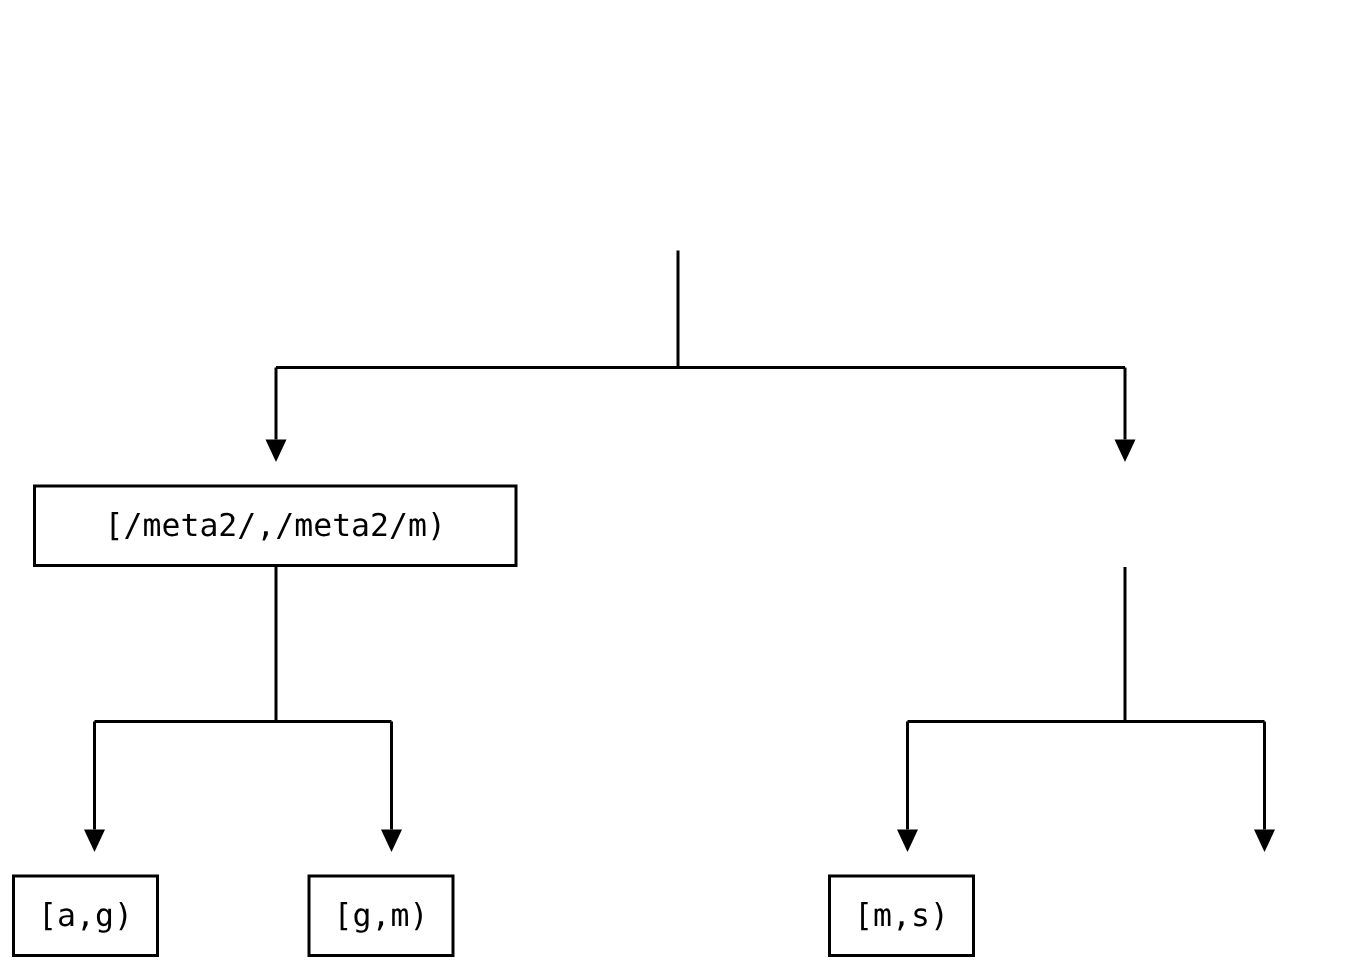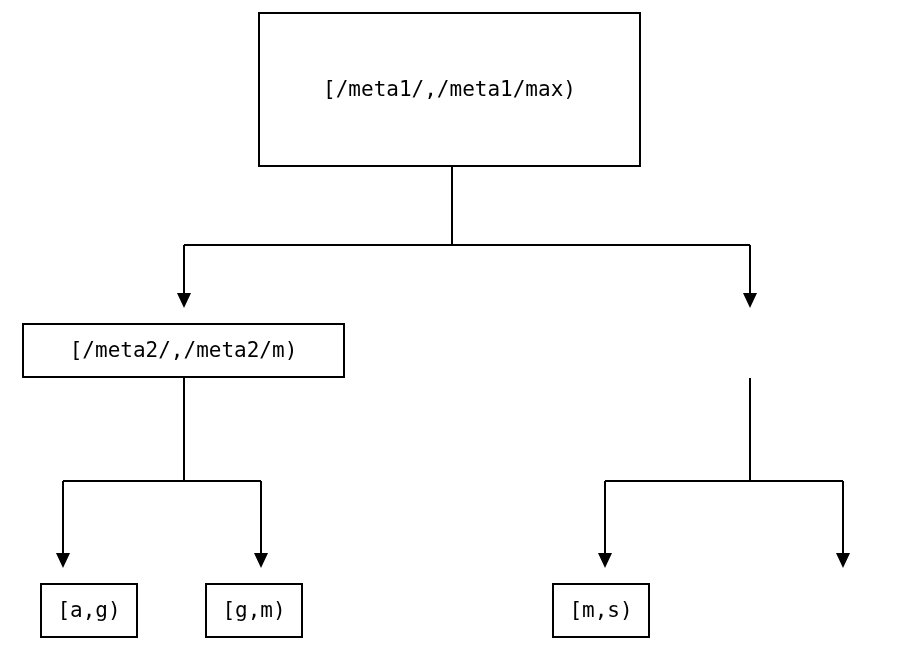--- a/index.html
+++ b/index.html
@@ -60,21 +60,20 @@
   #node-mid-left .node-label,
   #node-mid-right .node-label {
     font-size: 21px;
   }
   
   #node-leaf-ag {
     left: 8px;
     top: 583px;
     width: 98px;
     height: 55px;
-    margin-left: 32px;
   }
   #node-leaf-gm {
     left: 205px;
     top: 583px;
     width: 98px;
     height: 55px;
   }
   #node-leaf-ms {
     left: 552px;
     top: 583px;
@@ -134,23 +133,20 @@
     <polygon points="254,553 268,553 261,568"></polygon>
 
     <polyline points="750,378 750,481"></polyline>
     <polyline points="605,481 843,481"></polyline>
     <polyline points="605,481 605,553"></polyline>
     <polyline points="843,481 843,553"></polyline>
     <polygon points="598,553 612,553 605,568"></polygon>
     <polygon points="836,553 850,553 843,568"></polygon>
   </svg>
 
-  <div class="node-box root" id="node-root">
-    <span class="node-label">[/meta1/,/meta1/max)</span>
-  </div>
 
   <div class="node-box mid" id="node-mid-left">
     <span class="node-label">[/meta2/,/meta2/m)</span>
   </div>
 
 
   <div class="node-box leaf" id="node-leaf-ag">
     <span class="node-label">[a,g)</span>
   </div>
 

